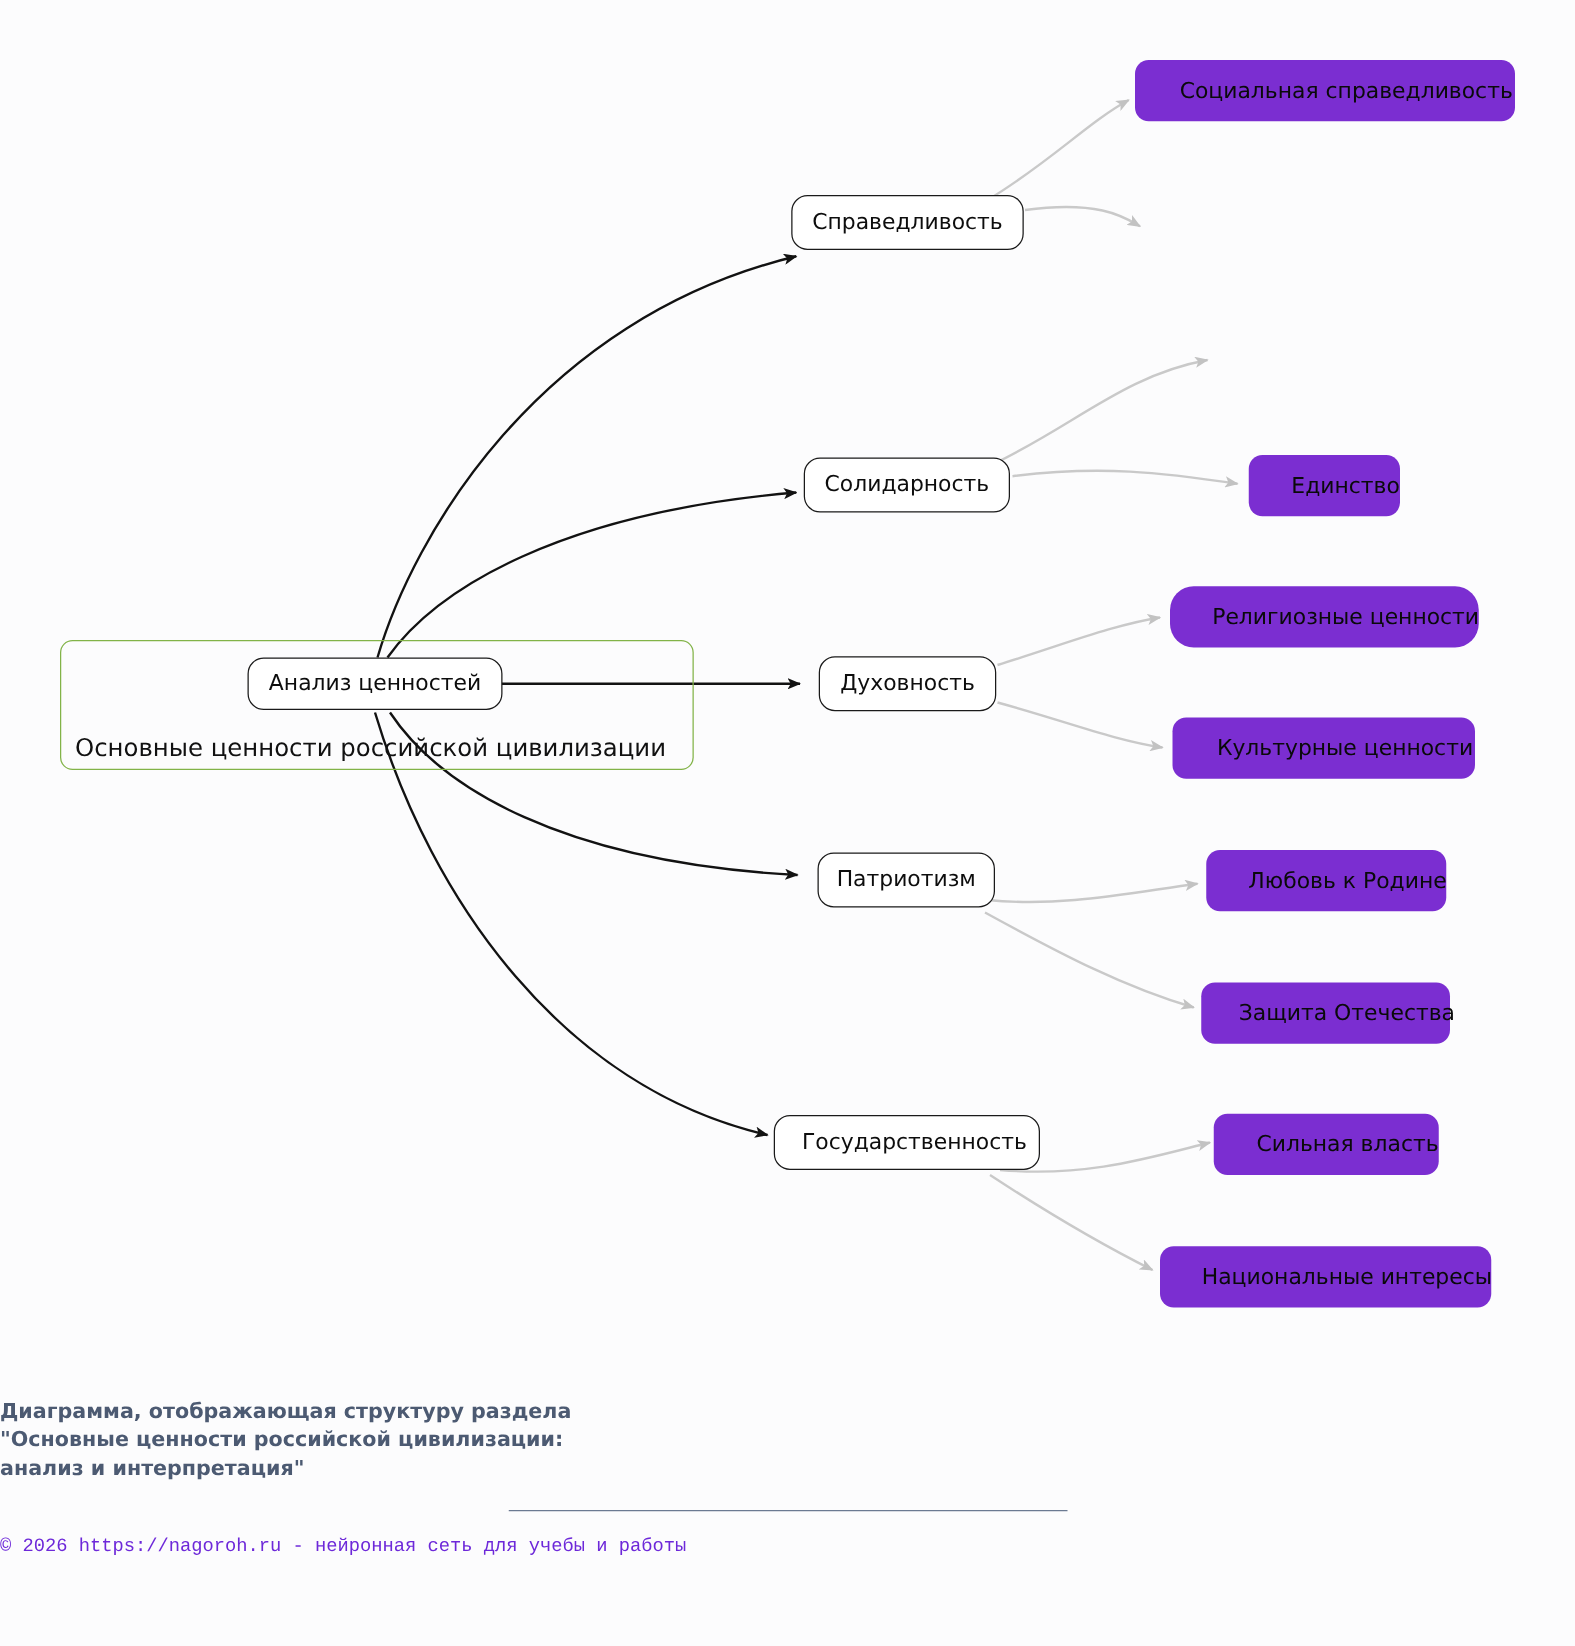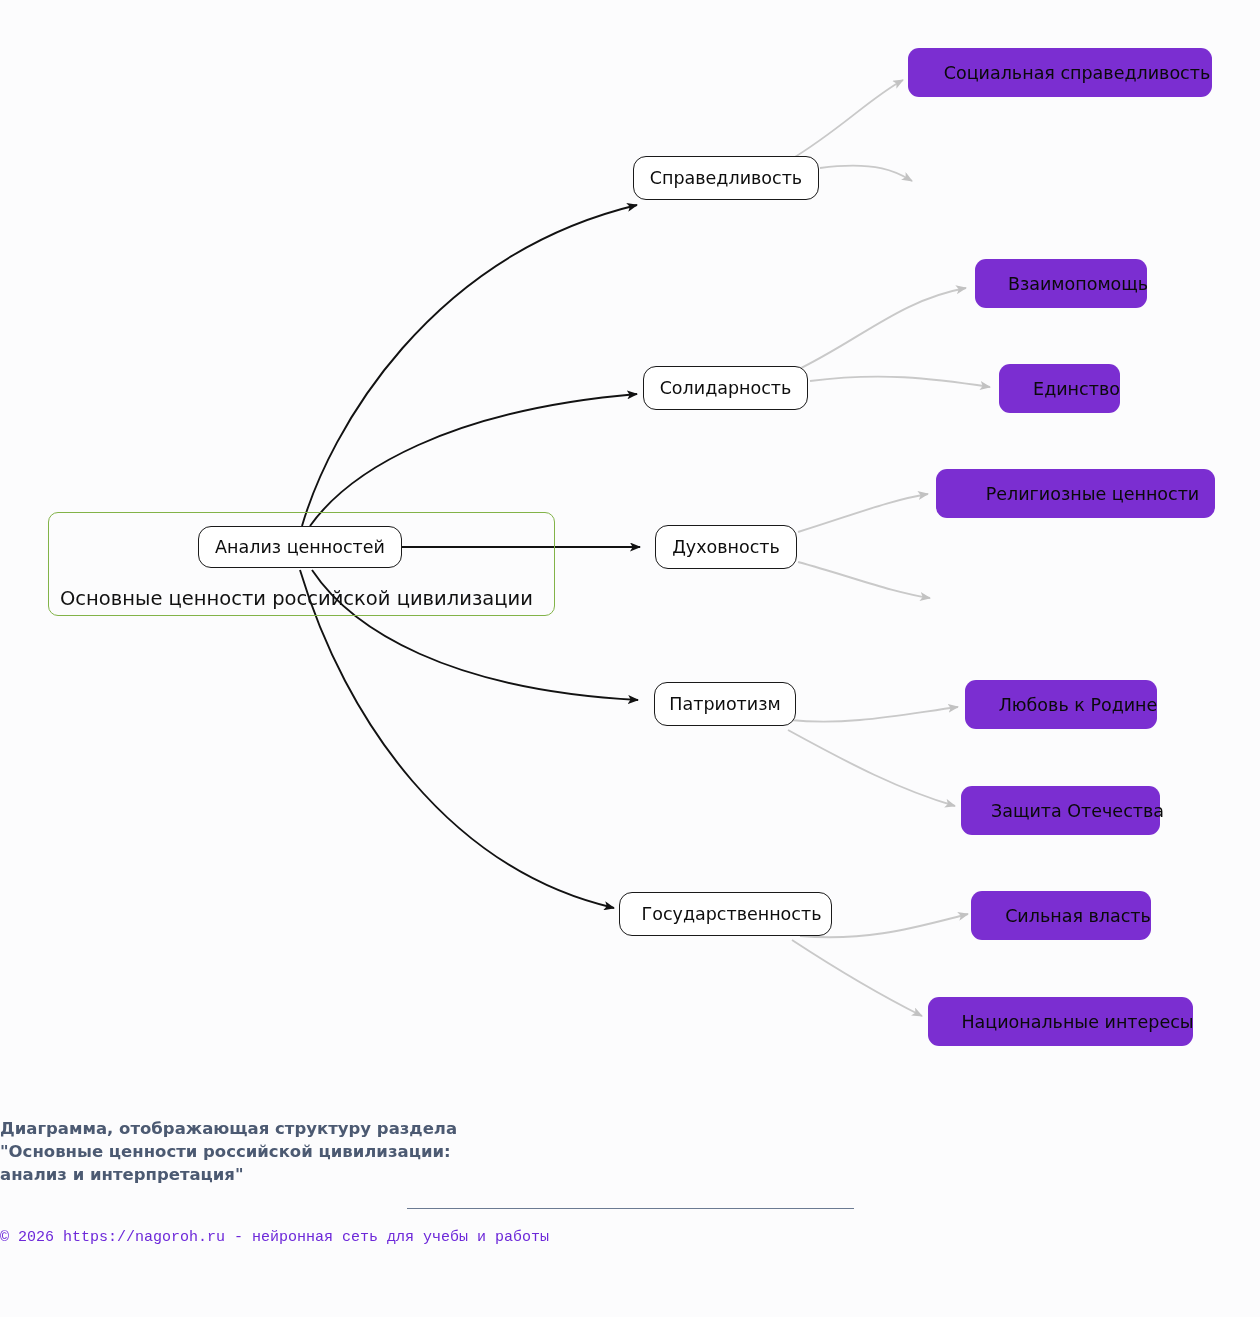--- a/index.html
+++ b/index.html
@@ -155,26 +155,26 @@
 
   <div class="node-plain" style="left:655px; top:525px; width:142px; height:44px;">Духовность</div>
 
   <div class="node-plain" style="left:654px; top:682px; width:142px; height:44px;text-align:center;">Патриотизм</div>
 
   <div class="node-plain" style="left:619px; top:892px; width:213px; height:44px;padding-left:12px;">Государственность</div>
 
   <div class="node-leaf" style="left:908px; top:48px; width:304px; height:49px;">Социальная справедливость</div>
 
 
-  <div class="node-leaf" style="left:975px; top:259px; width:172px; height:49px;">Взаимопомощь</div>
 
   <div class="node-leaf" style="left:999px; top:364px; width:121px; height:49px;">Единство</div>
 
-  <div class="node-leaf" style="left:936px; top:469px; width:279px; height:49px;">Религиозные ценности</div>
+  <div class="node-leaf" style="left:936px; top:469px; width:247px; height:49px;border-radius:19px;">Религиозные ценности</div>
 
+  <div class="node-leaf" style="left:938px; top:574px; width:242px; height:49px;">Культурные ценности</div>
 
   <div class="node-leaf" style="left:965px; top:680px; width:192px; height:49px;">Любовь к Родине</div>
 
   <div class="node-leaf" style="left:961px; top:786px; width:199px; height:49px;">Защита Отечества</div>
 
   <div class="node-leaf" style="left:971px; top:891px; width:180px; height:49px;">Сильная власть</div>
 
   <div class="node-leaf" style="left:928px; top:997px; width:265px; height:49px;">Национальные интересы</div>
 
 </div>

